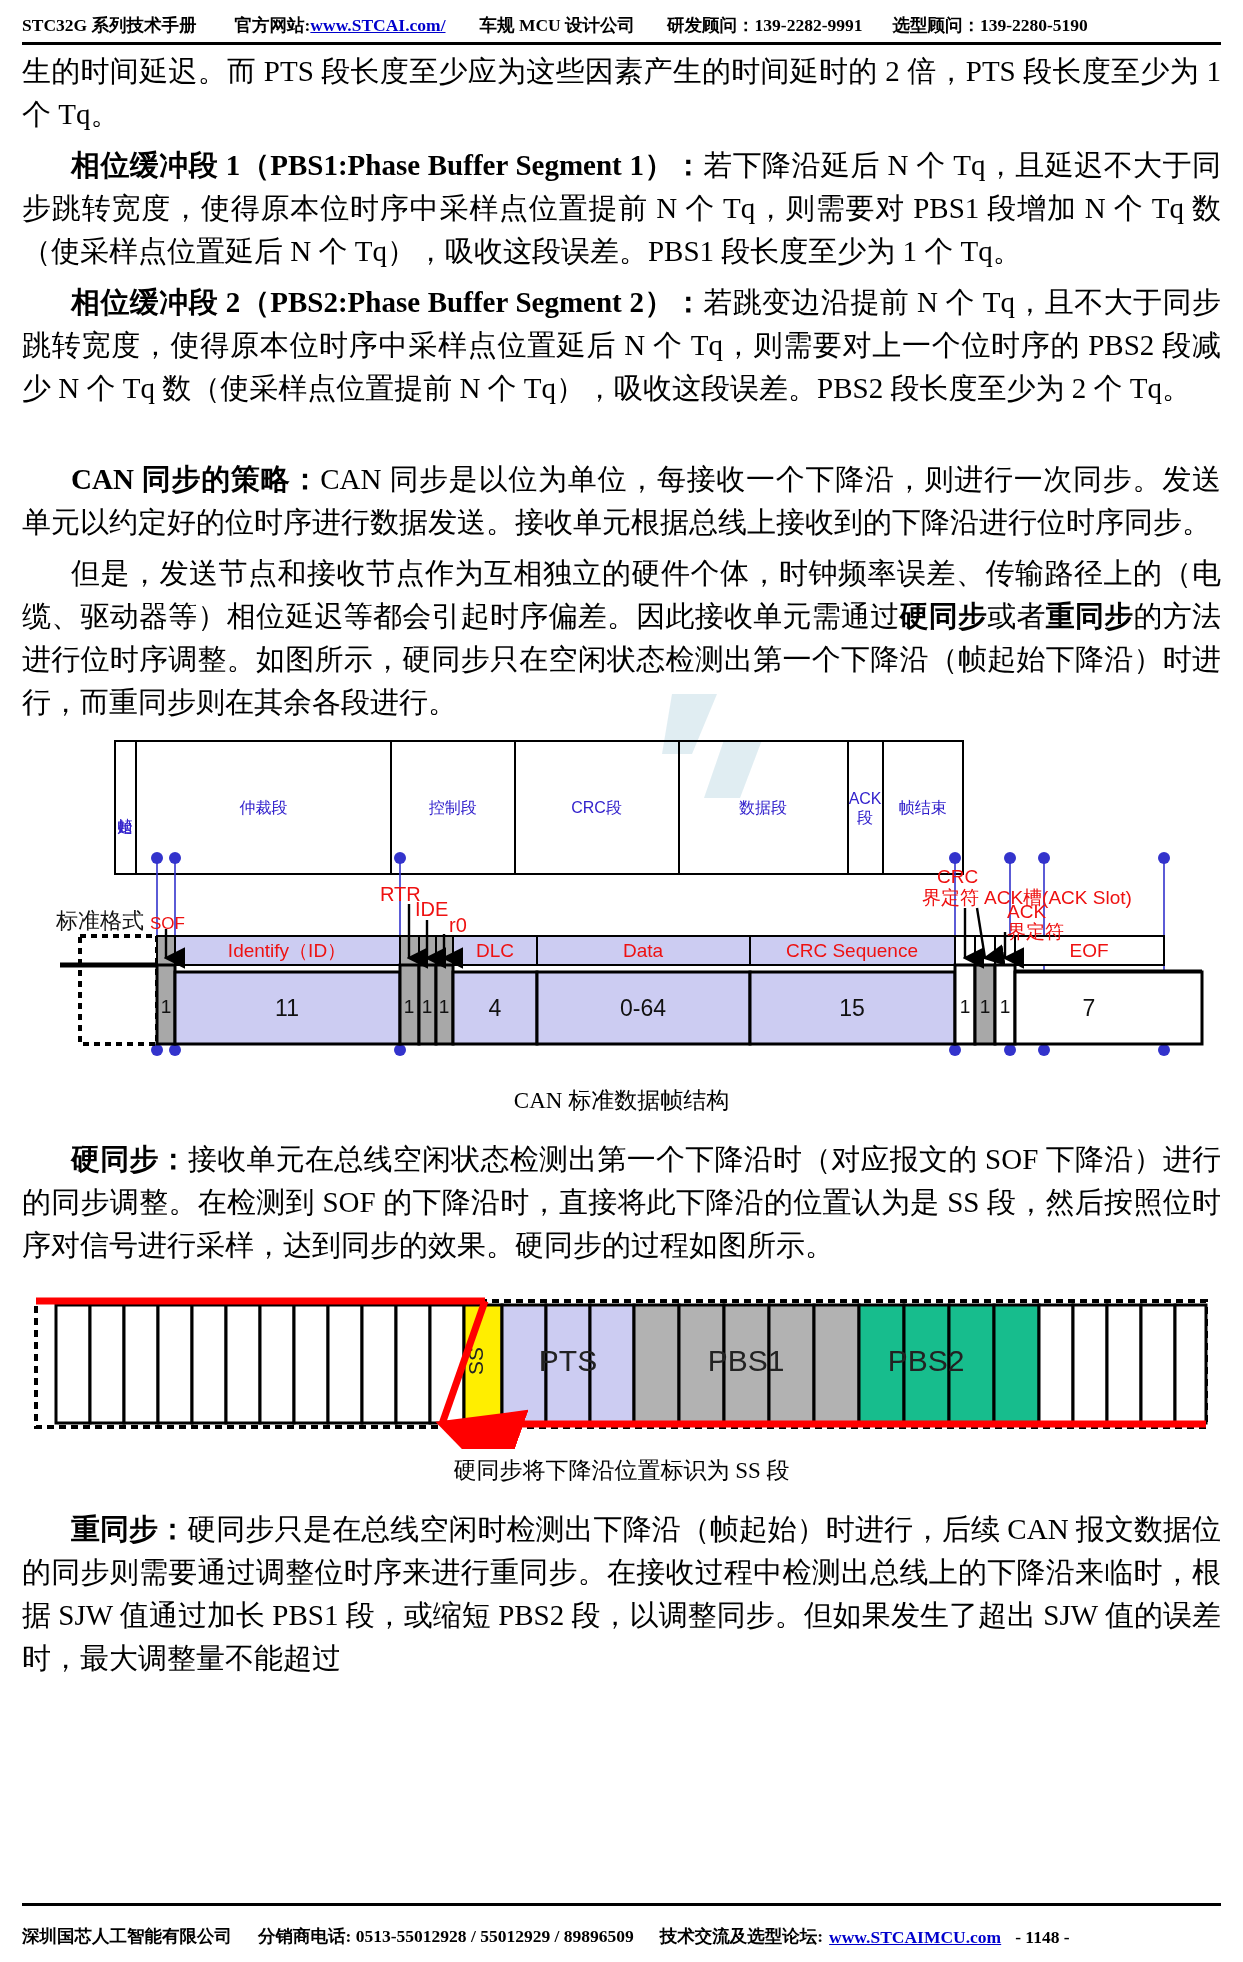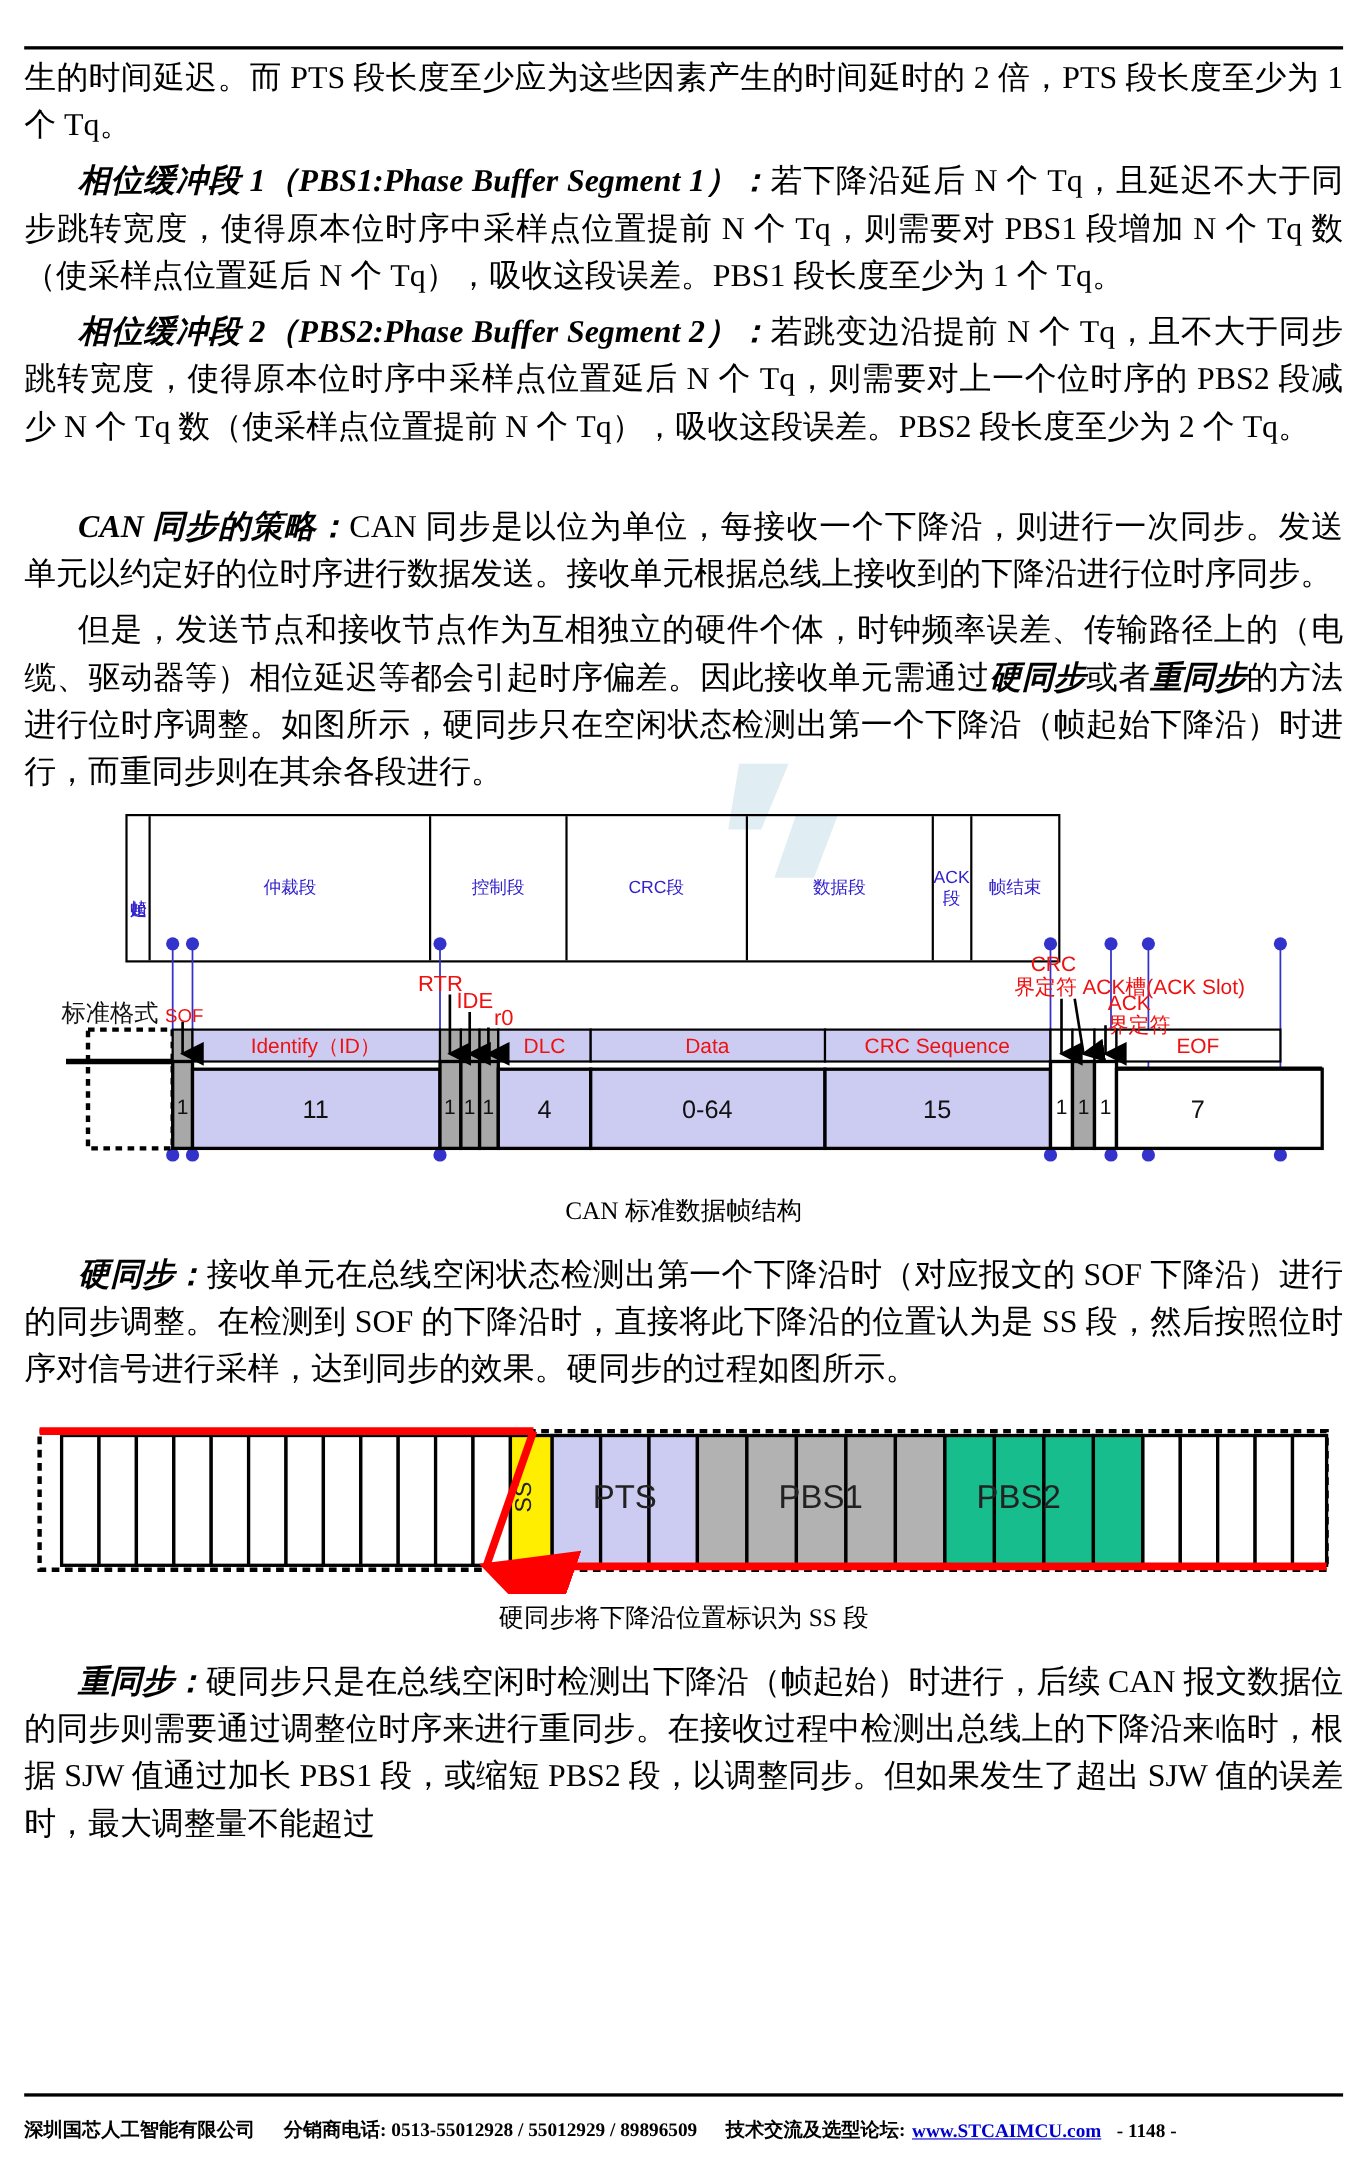--- a/index.html
+++ b/index.html
@@ -61,21 +61,21 @@
   }
   p.para {
     margin: 0 0 0 0;
     font-size: 29px;
     line-height: 43px;
     text-align: justify;
     text-justify: inter-ideograph;
     font-family: "Liberation Serif", "DejaVu Serif", serif;
   }
   p.indent { text-indent: 49px; }
-  .b { font-weight: bold; font-style: italic; }
+  .b { font-weight: bold; }
   .spacer-lg { height: 40px; }
   .spacer-md { height: 22px; }
   .spacer-sm { height: 8px; }
 
   
   .fig1 {
     position: relative;
     width: 1199px;
     height: 345px;
     margin-top: 10px;
@@ -150,20 +150,32 @@
   }
   .ft-gap-1 { width: 26px; display:inline-block;}
   .ft-gap-2 { width: 26px; display:inline-block;}
   .ft-gap-3 { width: 14px; display:inline-block;}
 </style>
 </head>
 <body>
 
 <div class="page">
 
+  <div class="header">
+    <span>STC32G 系列技术手册</span>
+    <span class="hdr-gap-1"></span>
+    <span>官方网站:</span>
+    <a class="link" href="#">www.STCAI.com/</a>
+    <span class="hdr-gap-2"></span>
+    <span>车规 MCU 设计公司</span>
+    <span class="hdr-gap-3"></span>
+    <span>研发顾问：139-2282-9991</span>
+    <span class="hdr-gap-4"></span>
+    <span>选型顾问：139-2280-5190</span>
+  </div>
   <div class="header-rule"></div>
 
   <div class="content">
 
     <p class="para">
       <span>生的时间延迟。而 PTS 段长度至少应为这些因素产生的时间延时的 2 倍，PTS 段长度至少为 1 个 Tq。</span>
     </p>
     <div class="spacer-sm"></div>
 
     <p class="para indent">

